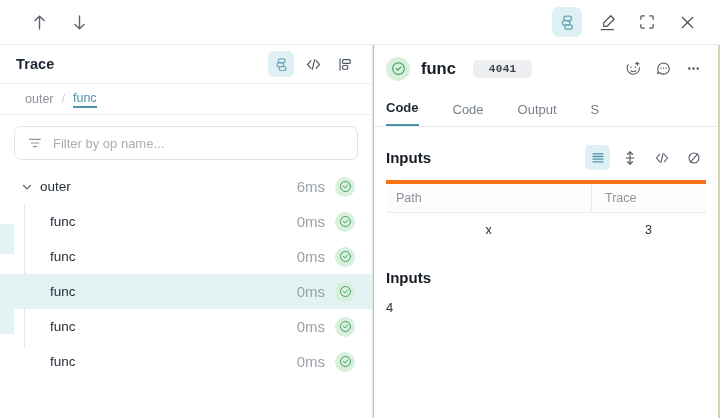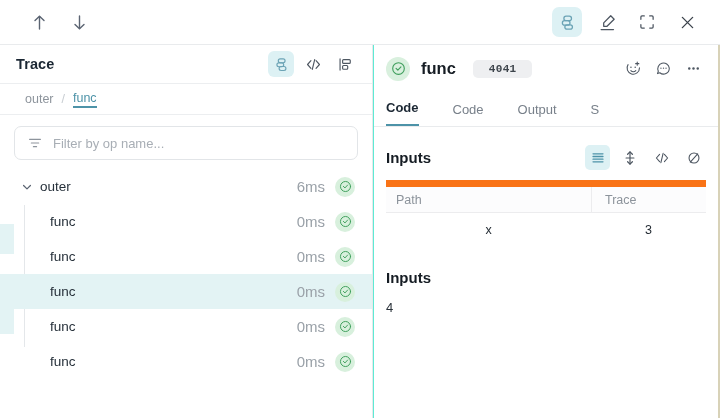--- a/index.html
+++ b/index.html
@@ -131,21 +131,21 @@
   .section-head {
     display:flex; align-items:center; padding:18px 14px 10px 12px;
   }
   .section-title { font-size:15px; font-weight:700; color:#161d24; }
   .section-icons { margin-left:auto; display:flex; align-items:center; gap:7px; }
   .section-icons .icon-btn { width:25px; height:25px; border-radius:5px; }
 
   .kv-table { margin:0 14px 0 12px; }
   .kv-head {
     display:flex; height:33px; align-items:center;
-    border-top:7px solid #f97316; border-bottom:1px solid #ececee;
+    border-top:4px solid #f97316; border-bottom:1px solid #ececee;
     background:#fcfcfd;
   }
   .kv-head .col-path { width:205px; font-size:12.5px; color:#8c939b; padding-left:10px;}
   .kv-head .col-value {
     flex:1; font-size:12.5px; color:#8c939b; padding-left:13px;
     border-left:1px solid #ececee; height:100%; display:flex; align-items:center;
   }
   .kv-row { display:flex; height:34px; align-items:center; }
   .kv-row .col-path {
     width:205px; font-size:12.5px; color:#242c34;

